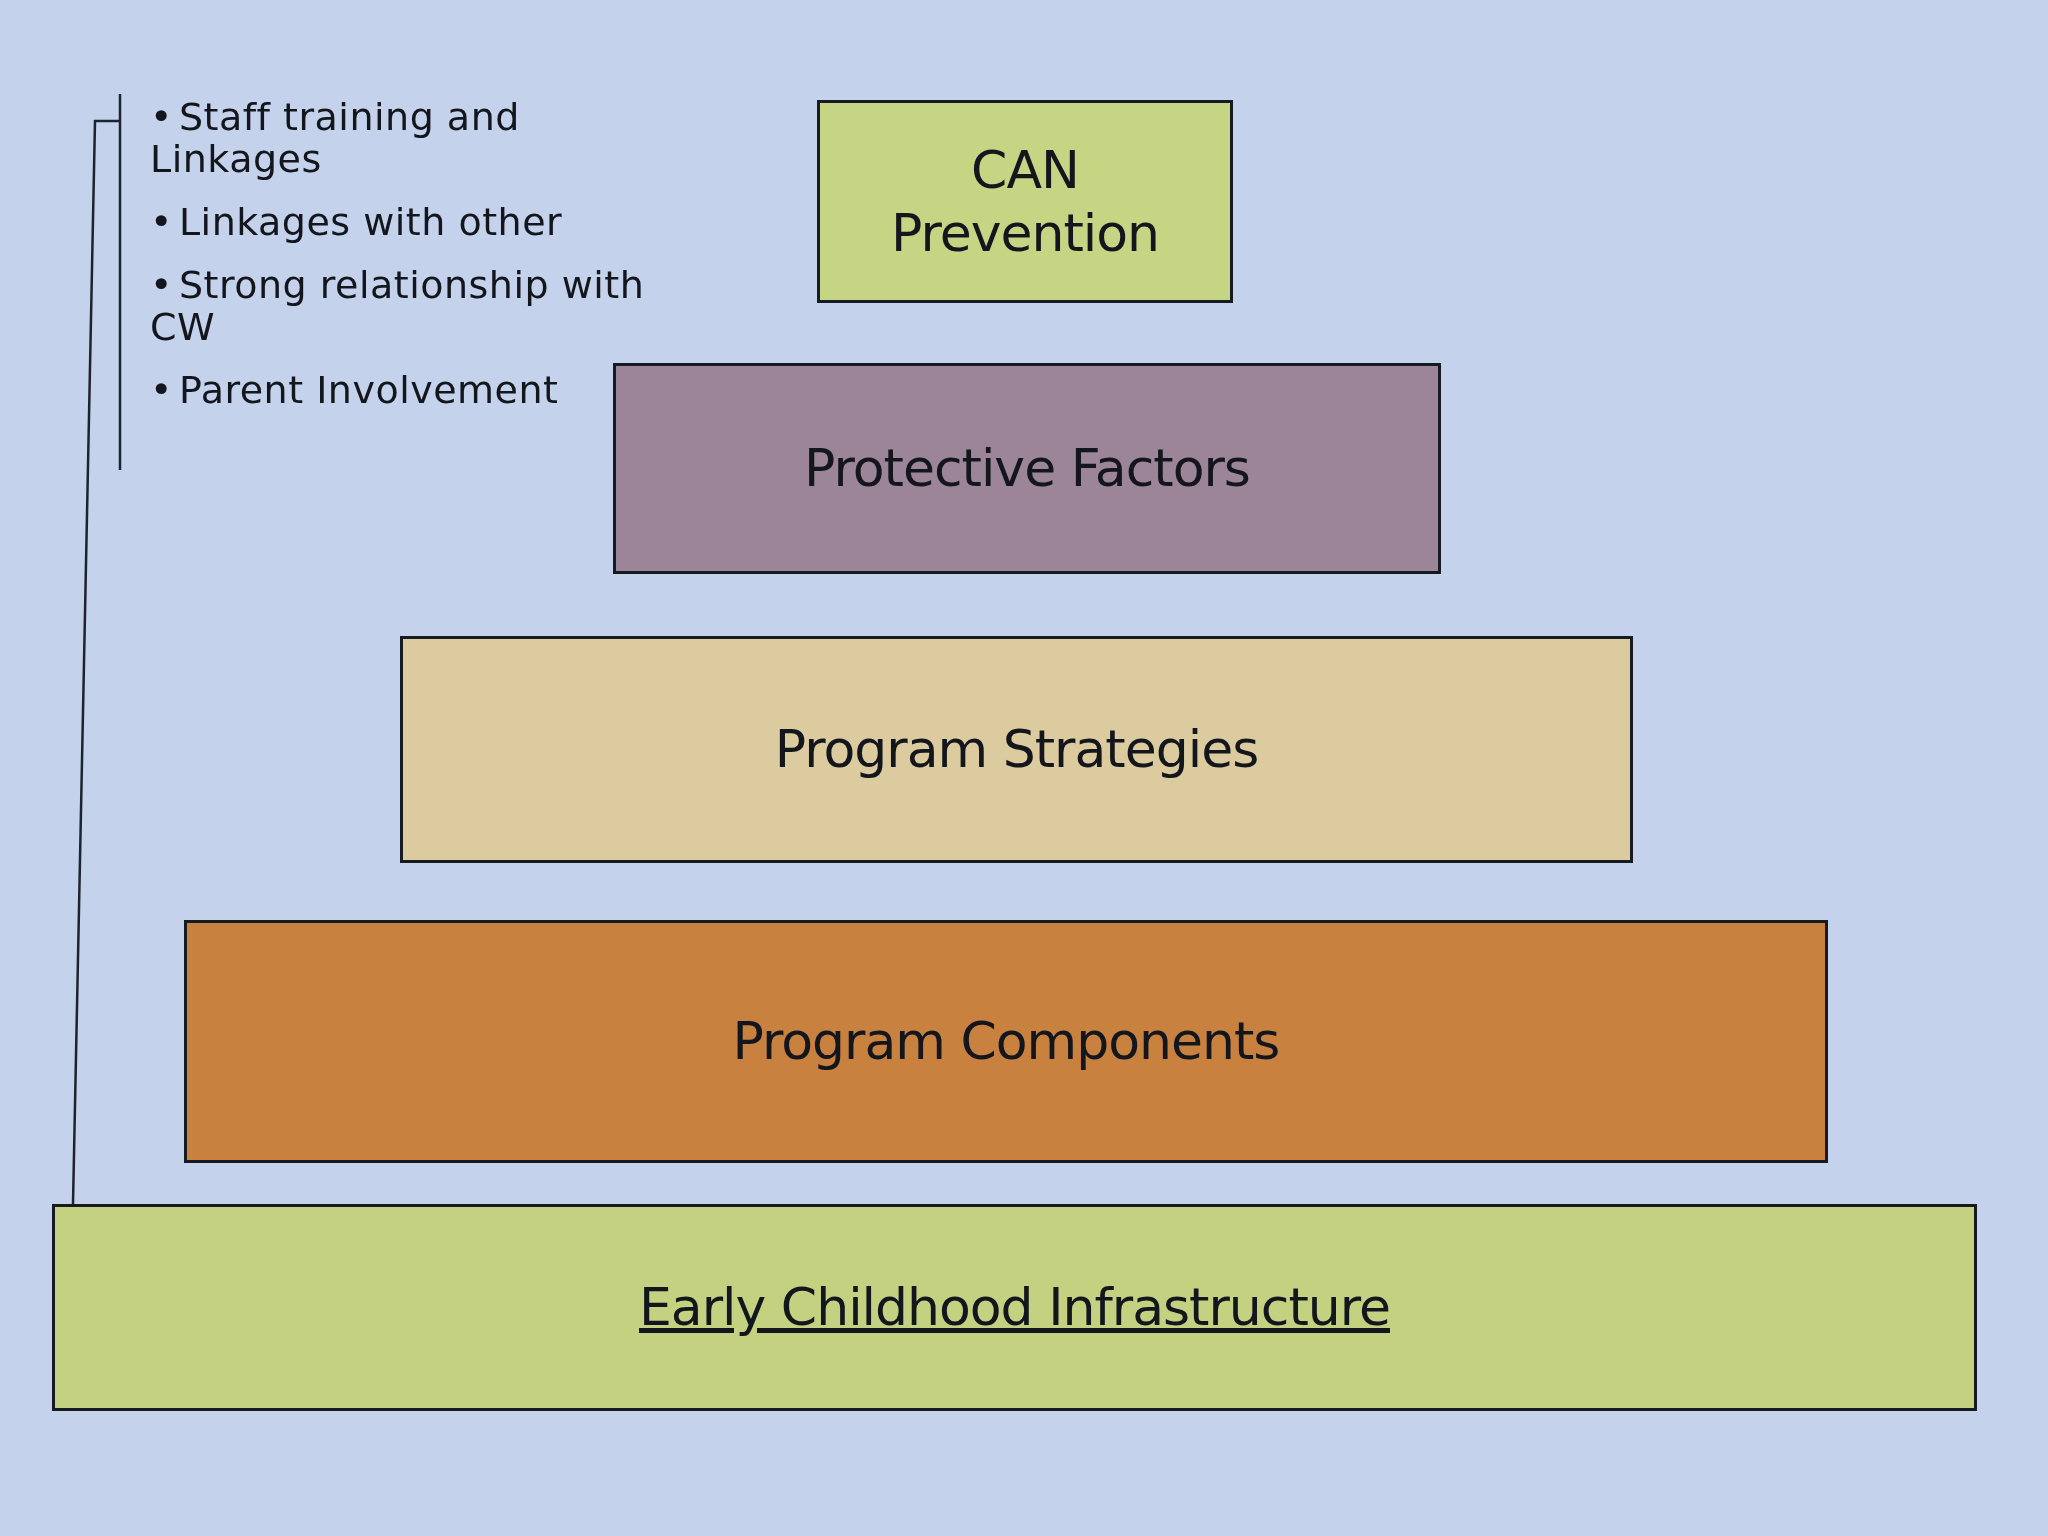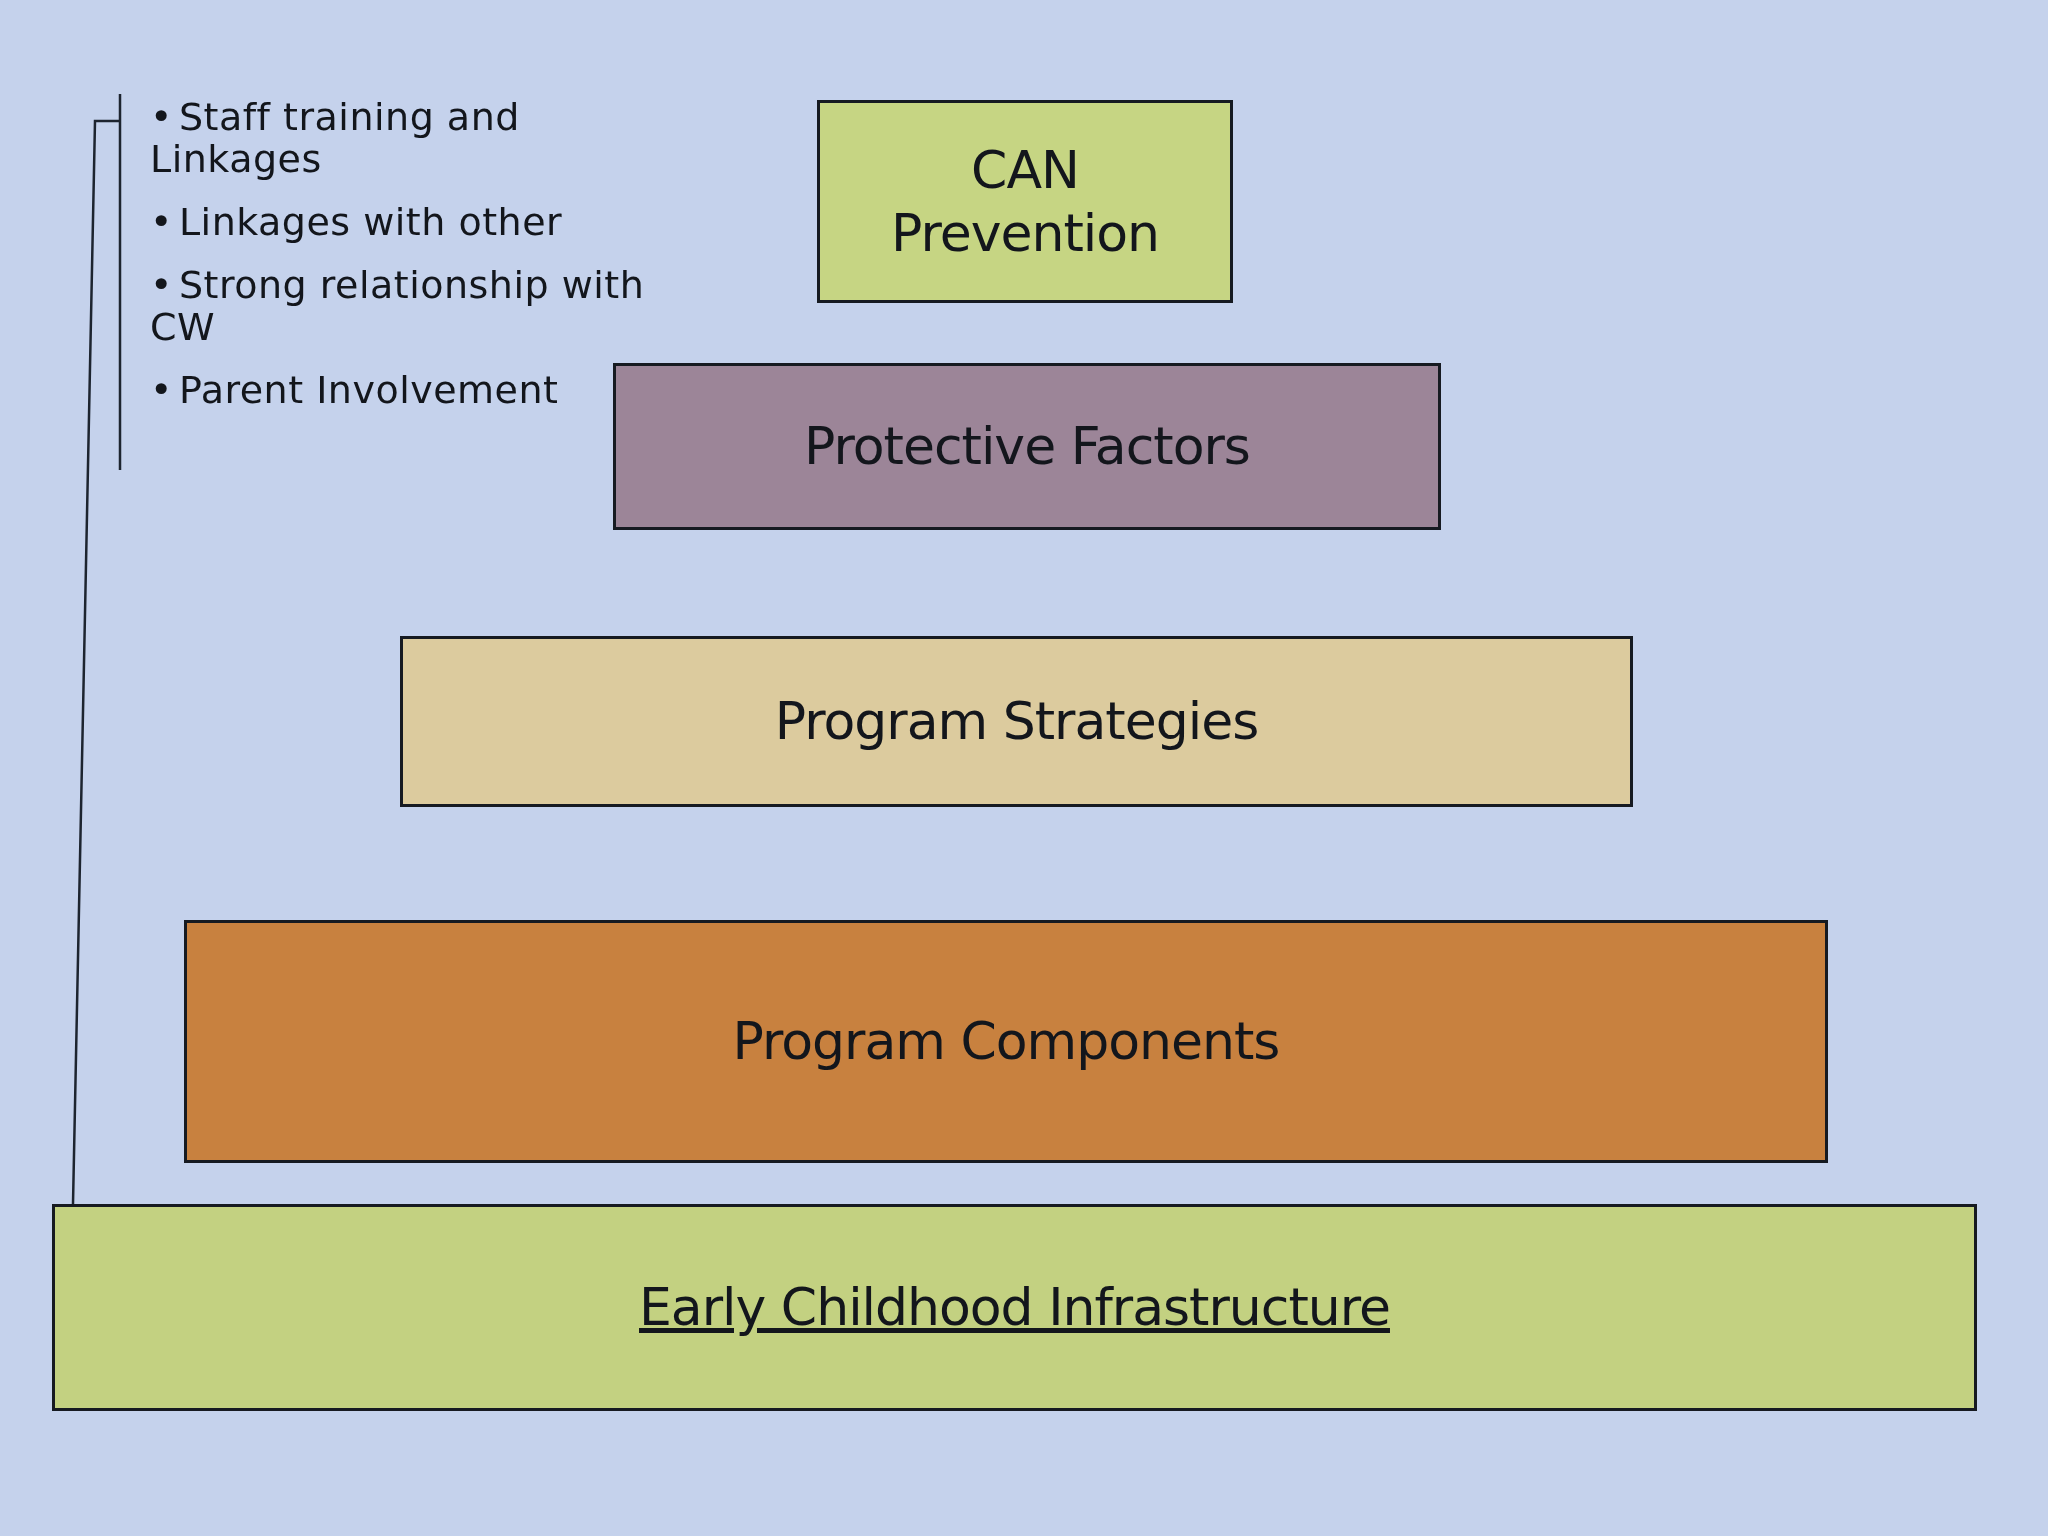--- a/index.html
+++ b/index.html
@@ -46,22 +46,22 @@
     align-items: center;
     justify-content: center;
     text-align: center;
     border: 3px solid #161a21;
     box-sizing: border-box;
     font-size: 52px;
     letter-spacing: -1px;
     line-height: 1.2;
   }
   .level-can            { left: 817px; top: 100px;  width: 416px;  height: 203px; padding: 0 12px; }
-  .level-protective     { left: 613px; top: 363px;  width: 828px;  height: 167px; }
-  .level-strategies     { left: 400px; top: 636px;  width: 1233px; height: 171px; }
+  .level-protective     { left: 613px; top: 363px;  width: 828px;  height: 211px; }
+  .level-strategies     { left: 400px; top: 636px;  width: 1233px; height: 227px; }
   .level-components     { left: 184px; top: 920px;  width: 1644px; height: 243px; }
   .level-infrastructure { left: 52px;  top: 1204px; width: 1925px; height: 207px; }
 </style>
 </head>
 <body>
 
 <div class="slide" style="background: rgb(197, 210, 236); color: rgb(19, 22, 28);">
 
   <svg class="connector-layer" viewBox="0 0 2048 1536">
     <polyline class="ink-line" points="120,94 120,470" fill="none" stroke="#1d242f" stroke-width="2.5"></polyline>

